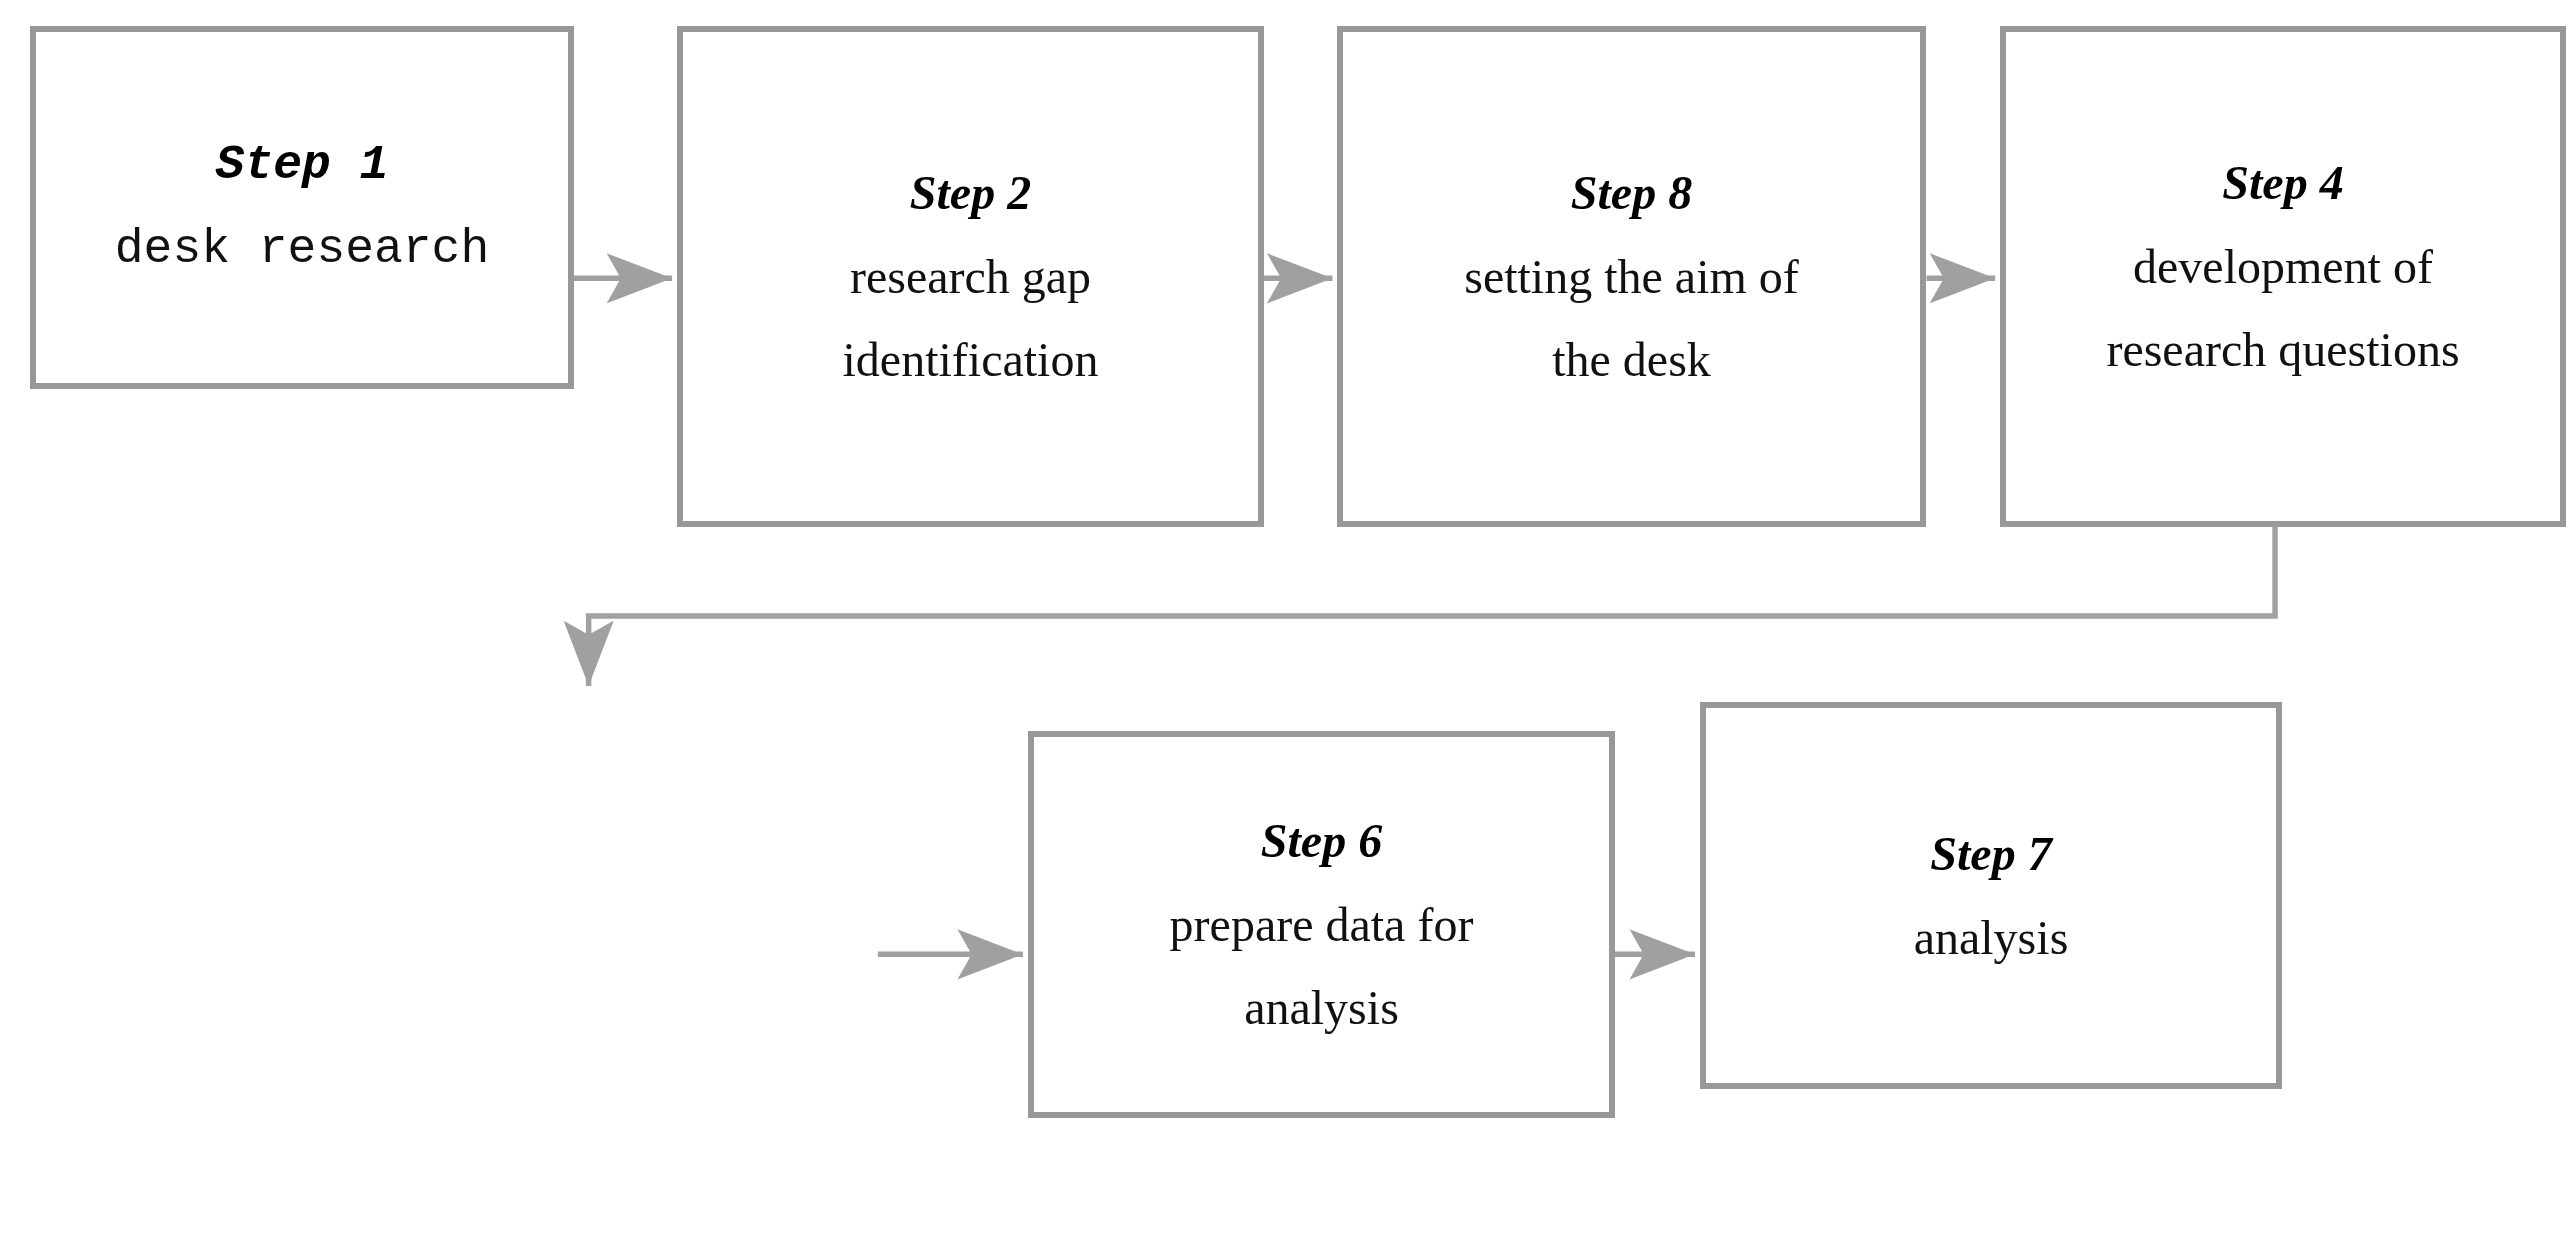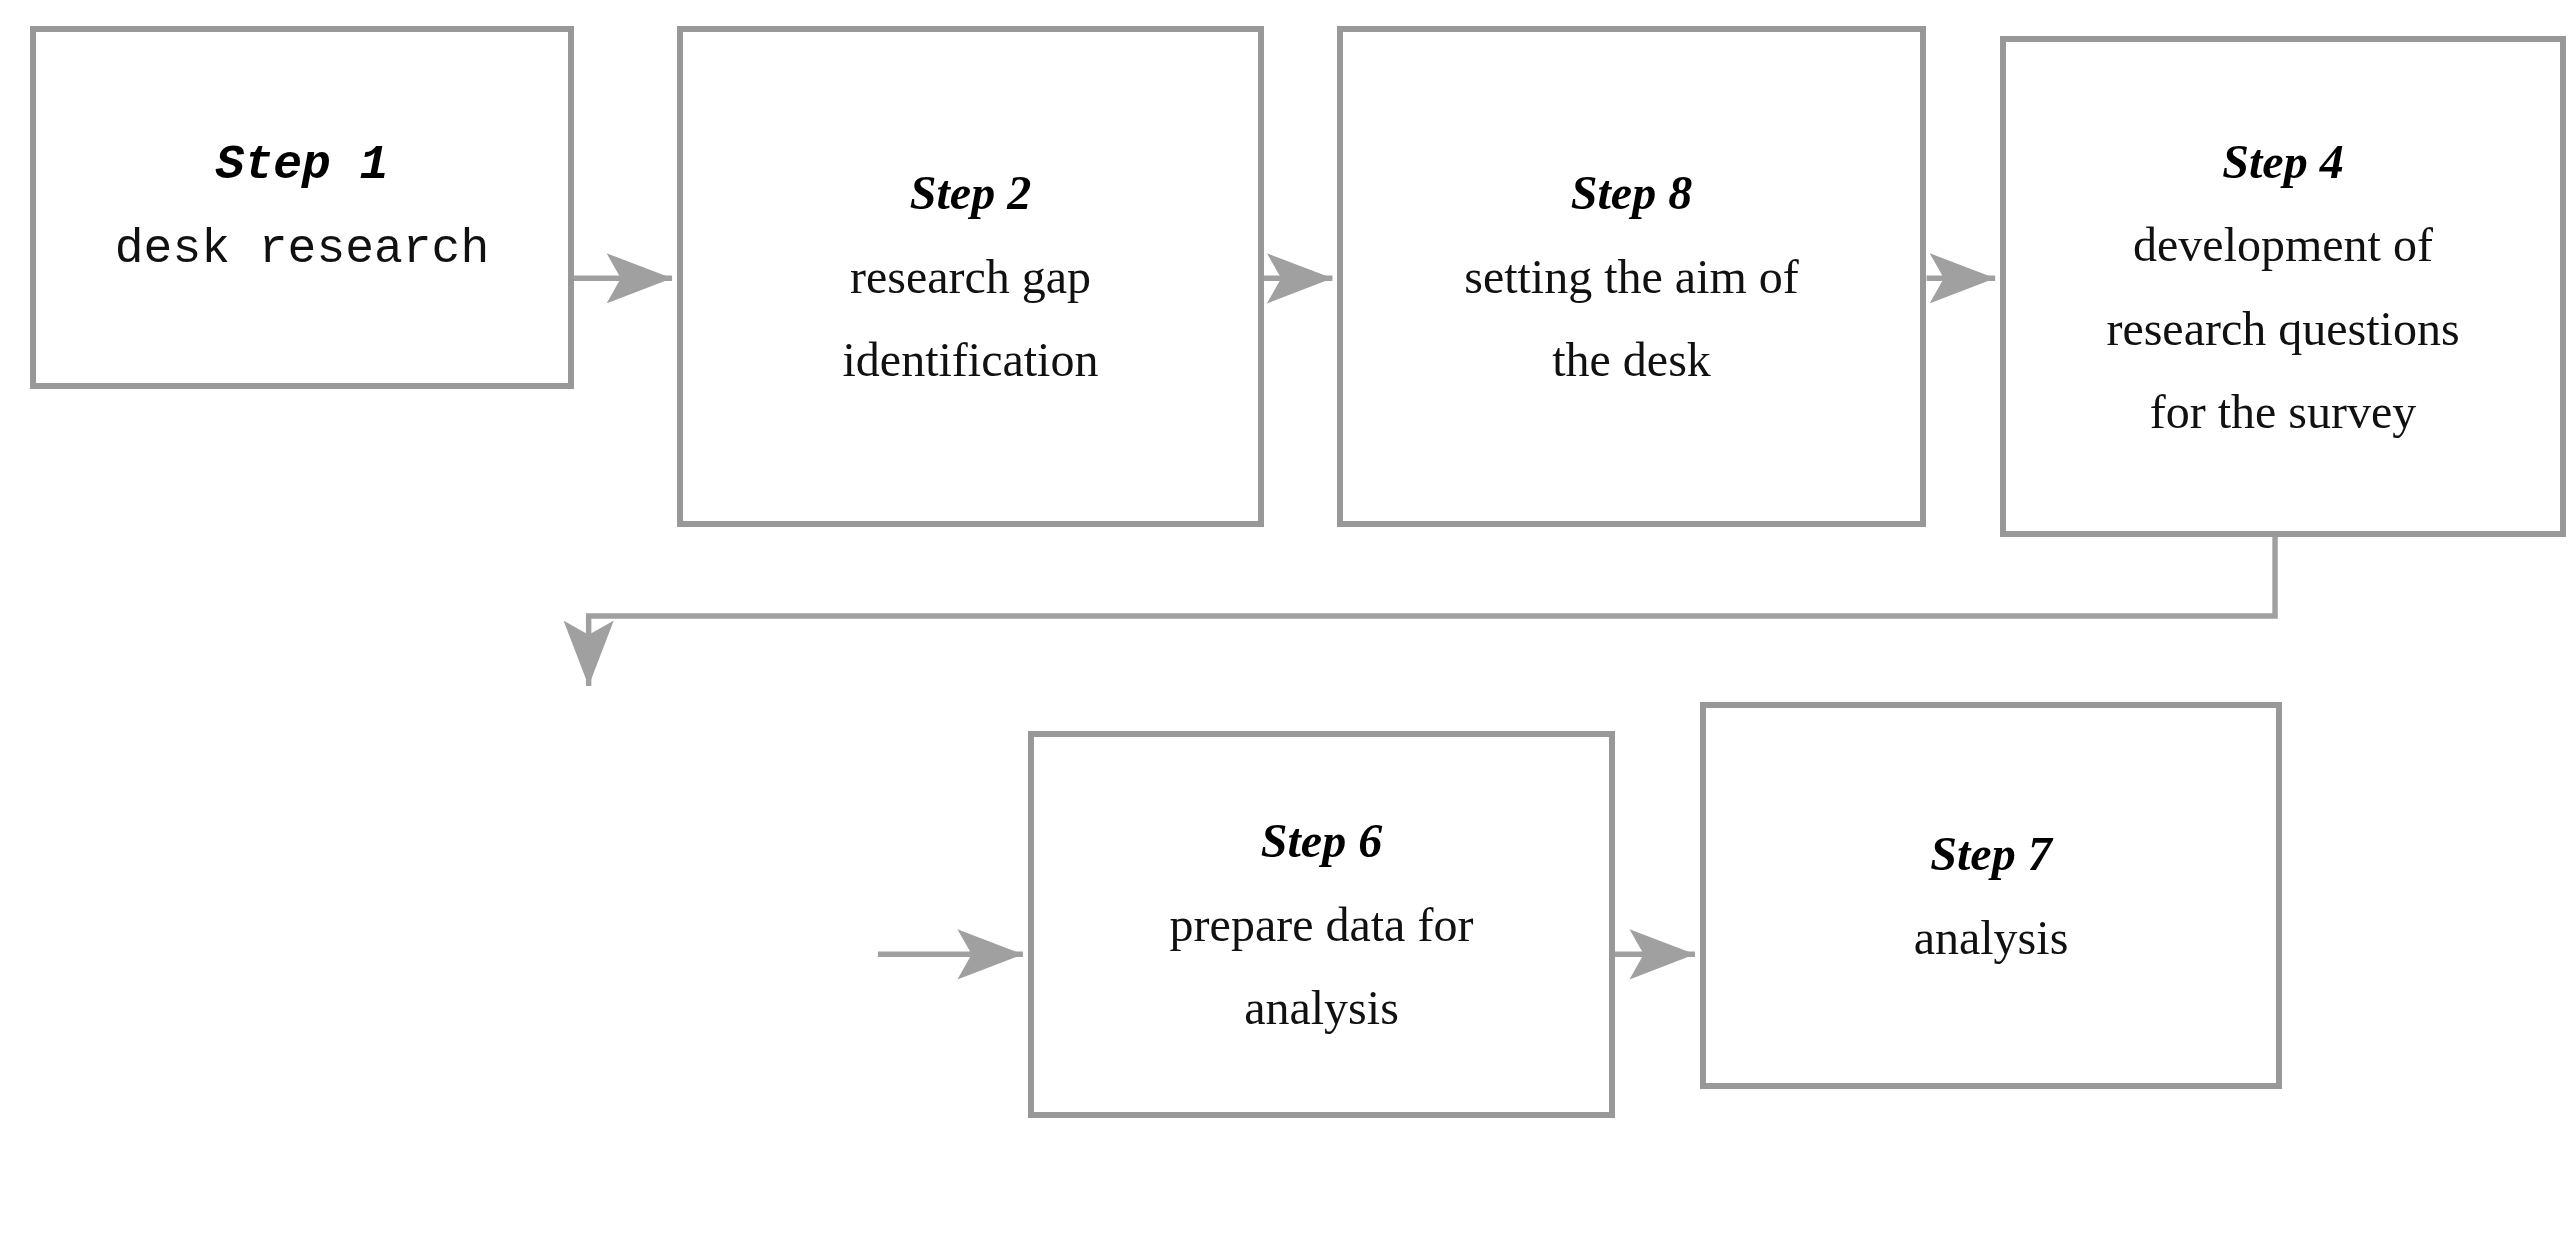--- a/index.html
+++ b/index.html
@@ -109,29 +109,28 @@
   <div class="step-box" style="left:1337px; top:26px; width:589px; height:501px;">
     <div class="box-lines">
       <div class="step-label">Step 8</div>
       <div class="gap-sm"></div>
       <div class="step-line">setting the aim of</div>
       <div class="gap-sm"></div>
       <div class="step-line">the desk</div>
     </div>
   </div>
 
-  <div class="step-box" style="left:2000px; top:36px; width:566px; height:501px;">
+  <div class="step-box" style="left:2000px; top:26px; width:566px; height:501px;">
     <div class="box-lines">
       <div class="step-label">Step 4</div>
       <div class="gap-sm"></div>
       <div class="step-line">development of</div>
       <div class="gap-sm"></div>
       <div class="step-line">research questions</div>
       <div class="gap-sm"></div>
-      <div class="step-line">for the survey</div>
     </div>
   </div>
 
 
   <div class="step-box" style="left:1028px; top:702px; width:587px; height:387px;margin-top:29px;">
     <div class="box-lines">
       <div class="step-label">Step 6</div>
       <div class="gap-sm"></div>
       <div class="step-line">prepare data for</div>
       <div class="gap-sm"></div>

